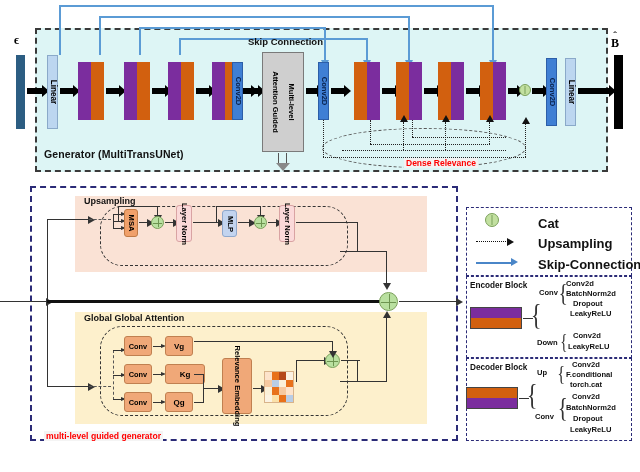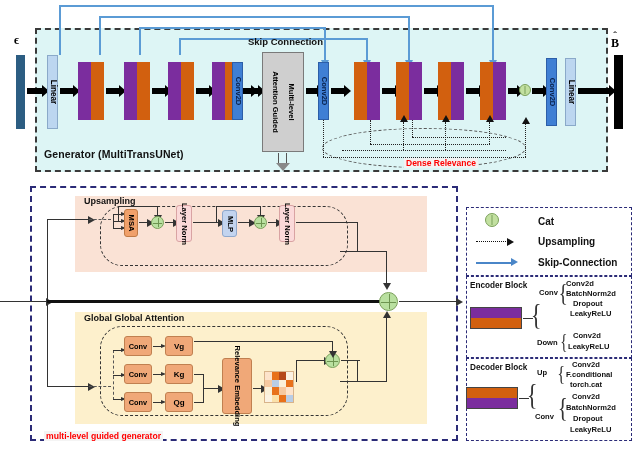--- a/index.html
+++ b/index.html
@@ -149,21 +149,21 @@
   .mlga-label {
     font-size:8.6px; font-weight:bold; color:#ff0000; white-space:nowrap;
     background:#f4f4f4; padding:0 2px;
   }
 
   
   .matrix { display:grid; grid-template-columns:repeat(4,1fr); grid-template-rows:repeat(4,1fr);
     border:1px solid #d8b38a; }
   .matrix div { width:100%; height:100%; }
   .lg-sec { position:absolute; border:1.6px dashed #2b2b77; left:0; width:166px; }
-  .lg-text { font-size:10px; font-weight:bold; color:#111; white-space:nowrap; }
+  .lg-text { font-size:13px; font-weight:bold; color:#111; white-space:nowrap; }
   .lg-text.sm { font-size:7.6px; }
   .lg-title { font-size:8.2px; font-weight:bold; color:#111; white-space:nowrap; }
 
   .dotline { position:absolute; height:0; border-top:1.4px dotted #111; }
   .dotline:after { content:''; position:absolute; right:-6px; top:-4px;
     border-left:7px solid #111; border-top:4px solid transparent; border-bottom:4px solid transparent; }
   .blueline { position:absolute; height:1.6px; background:#4a86c8; }
   .blueline:after { content:''; position:absolute; right:-6px; top:-3.7px;
     border-left:7px solid #4a86c8; border-top:4.5px solid transparent; border-bottom:4.5px solid transparent; }
 
@@ -398,21 +398,21 @@
   </div>
   <div class="abs mini-arrow" style="left:153px; top:346px;"></div>
   <div class="abs tf-box b-peach" style="left:165px; top:336px; width:28px; height:20px;">
     <span style="position:absolute;left:50%;top:50%;transform:translate(-50%,-50%);font-size:8px;font-weight:bold;">Vg</span>
   </div>
 
   <div class="abs tf-box b-peach" style="left:124px; top:364px; width:28px; height:20px;">
     <span style="position:absolute;left:50%;top:50%;transform:translate(-50%,-50%);font-size:7.4px;font-weight:bold;">Conv</span>
   </div>
   <div class="abs mini-arrow" style="left:153px; top:374px;"></div>
-  <div class="abs tf-box b-peach" style="left:165px; top:364px; width:28px; height:20px;">
+  <div class="abs tf-box b-peach" style="left:165px; top:364px; width:40px; height:20px;">
     <span style="position:absolute;left:50%;top:50%;transform:translate(-50%,-50%);font-size:8px;font-weight:bold;">Kg</span>
   </div>
 
   <div class="abs tf-box b-peach" style="left:124px; top:392px; width:28px; height:20px;">
     <span style="position:absolute;left:50%;top:50%;transform:translate(-50%,-50%);font-size:7.4px;font-weight:bold;">Conv</span>
   </div>
   <div class="abs mini-arrow" style="left:153px; top:402px;"></div>
   <div class="abs tf-box b-peach" style="left:165px; top:392px; width:28px; height:20px;">
     <span style="position:absolute;left:50%;top:50%;transform:translate(-50%,-50%);font-size:8px;font-weight:bold;">Qg</span>
   </div>

